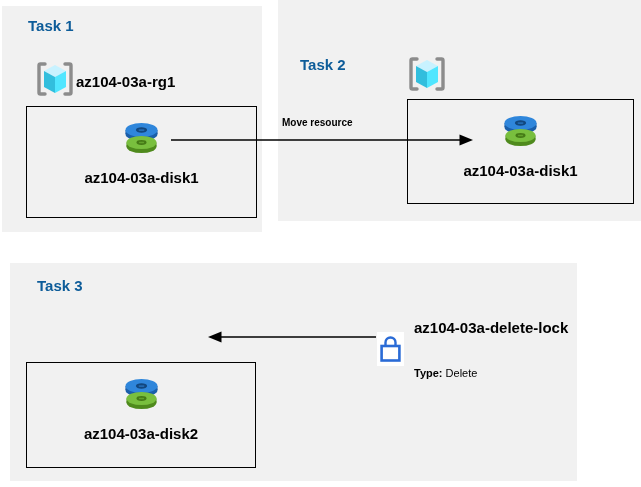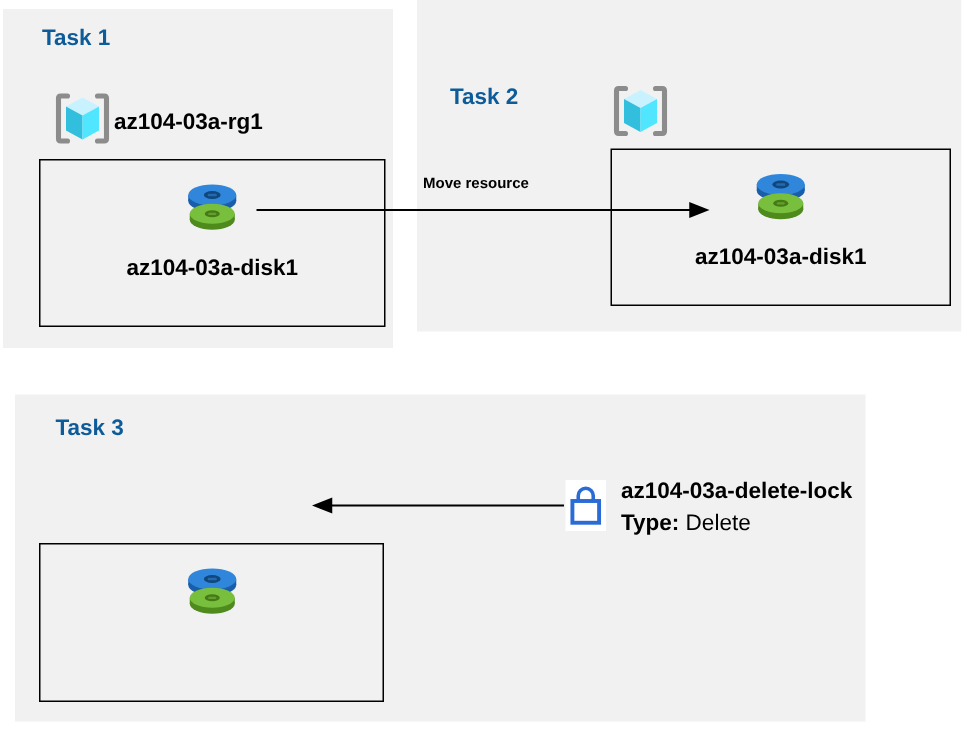--- a/index.html
+++ b/index.html
@@ -104,24 +104,25 @@
   }
   .lock-text { padding-top: 3px; }
   .lock-name {
     font-size: 15px;
     font-weight: bold;
     color: #000;
     line-height: 21px;
     white-space: nowrap;
   }
   .lock-type {
-    font-size: 15px;
+    font-size: 11px;
     color: #000;
     line-height: 21px;
     white-space: nowrap;
+    margin-top: 25px;
   }
   .lock-type .bold { font-weight: bold; }
 
   .overlay {
     position: absolute;
     left: 0; top: 0;
     width: 641px;
     height: 487px;
     pointer-events: none;
   }
@@ -213,20 +214,21 @@
           <ellipse cx="18.5" cy="9" rx="16" ry="7" fill="#2f86db"></ellipse>
           <ellipse cx="18.5" cy="9" rx="5.6" ry="2.7" fill="#12477e"></ellipse>
           <rect x="15.5" y="8.2" width="6" height="1.7" rx="0.8" fill="#2f86db" opacity="0.55"></rect>
           <ellipse cx="18.5" cy="25.5" rx="15" ry="6.6" fill="#4f8a1d"></ellipse>
           <rect x="3.5" y="21.5" width="30" height="4" fill="#4f8a1d"></rect>
           <ellipse cx="18.5" cy="21.5" rx="15" ry="6.6" fill="#79bf3e"></ellipse>
           <ellipse cx="18.5" cy="21.5" rx="5" ry="2.4" fill="#457a16"></ellipse>
           <rect x="15.8" y="20.8" width="5.4" height="1.5" rx="0.7" fill="#79bf3e" opacity="0.55"></rect>
         </svg>
       </span>
+      <span class="res-label">az104-03a-disk2</span>
     </div>
   </section>
 
   <div class="move-label">Move resource</div>
 
   <div class="lock-annot">
     <span class="lock-box">
       <svg width="23" height="28" viewBox="0 0 23 28">
         <path d="M6.5 11 V7.5 a5 5 0 0 1 10 0 V11" fill="none" stroke="#2a6bd6" stroke-width="2.4"></path>
         <rect x="2.6" y="11" width="17.8" height="14.5" fill="#ffffff" stroke="#2a6bd6" stroke-width="2.6"></rect>

